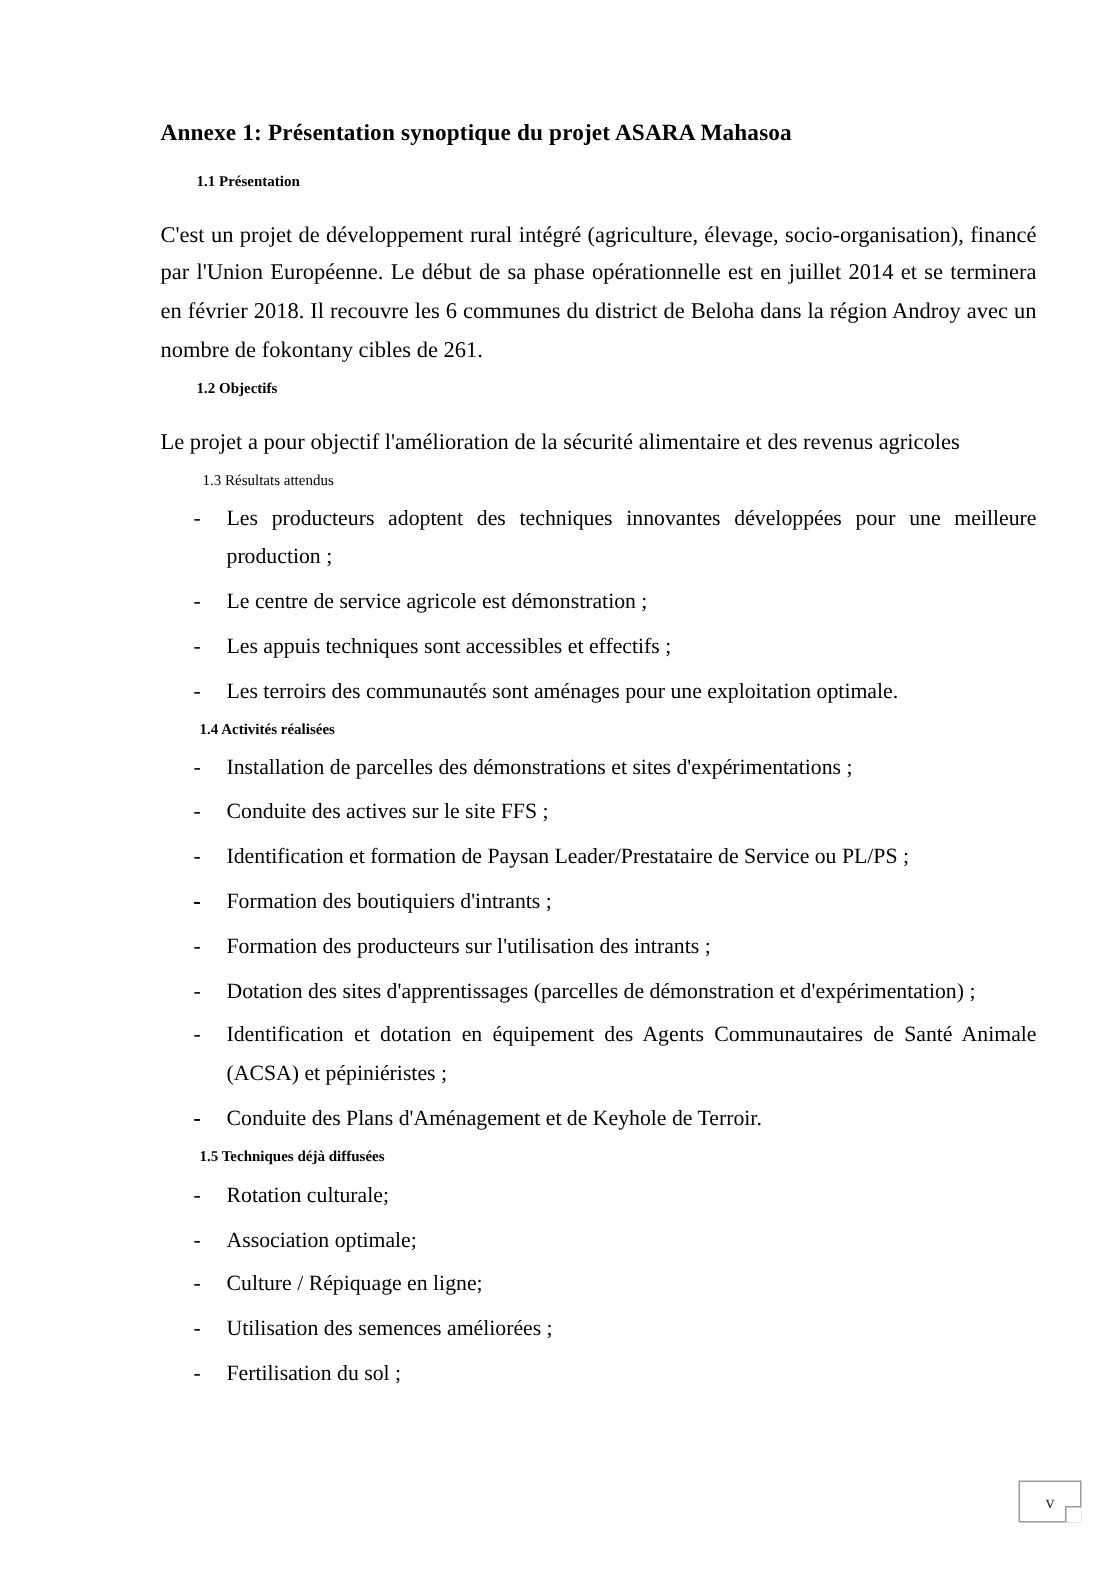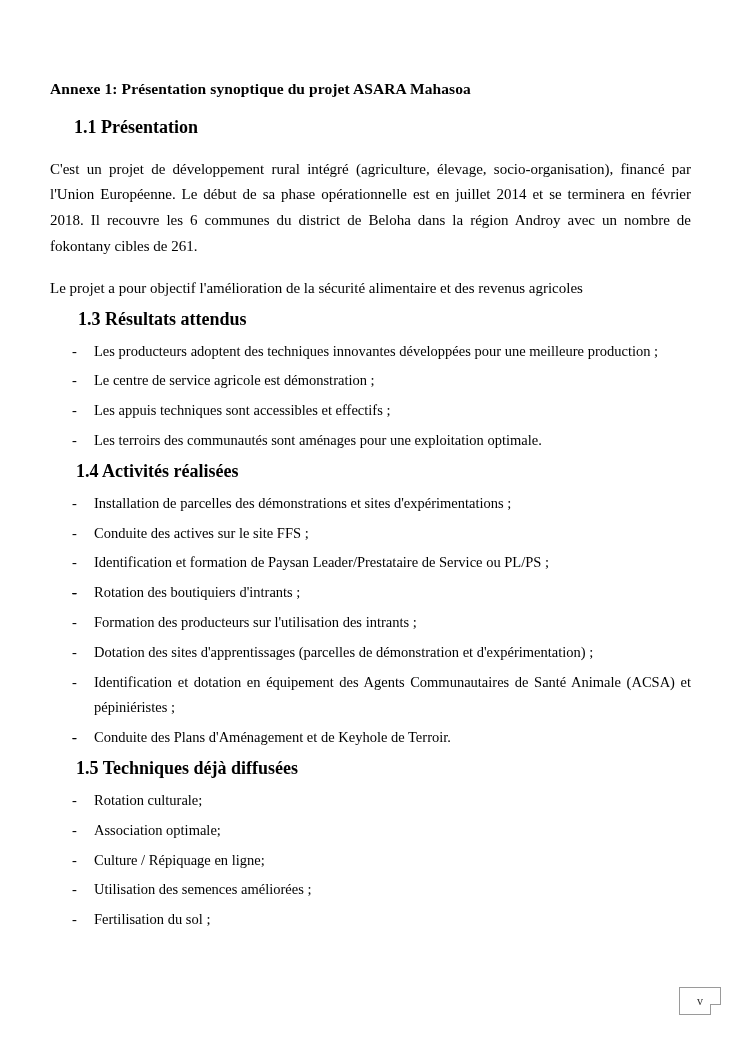--- a/index.html
+++ b/index.html
@@ -13,40 +13,40 @@
     position: relative;
     font-family: "Liberation Serif", serif;
     color: #000000;
   }
   .page {
     position: absolute;
     top: 0; left: 0;
     width: 745px;
     height: 1053px;
     box-sizing: border-box;
-    padding: 78px 54px 30px 50px;
+    padding: 78px 54px 30px 107px;
   }
   .doc-title {
     font-size: 15.5px;
     font-weight: bold;
     line-height: 1.4;
     margin: 0 0 14px 0;
     letter-spacing: 0.1px;
   }
   .section-heading {
-    font-size: 18px;
+    font-size: 10px;
     font-weight: bold;
     margin: 0 0 6px 0;
     padding-left: 24px;
     line-height: 1.5;
   }
   .section-heading.indent-sm { padding-left: 24px; }
   .section-heading.indent-md { padding-left: 26px; }
   .section-heading.light {
-    font-weight: bold;
+    font-weight: normal;
     padding-left: 28px;
   }
   .para {
     font-size: 15px;
     line-height: 1.72;
     text-align: justify;
     margin: 16px 0 4px 0;
     text-justify: inter-word;
   }
   ul.dash-list {
@@ -98,38 +98,39 @@
 </head>
 <body>
 
 <div class="page">
 
   <h1 class="doc-title">Annexe 1: Présentation synoptique du projet ASARA Mahasoa</h1>
 
   <h2 class="section-heading indent-sm">1.1 Présentation</h2>
   <p class="para">C'est un projet de développement rural intégré (agriculture, élevage, socio-organisation), financé par l'Union Européenne. Le début de sa phase opérationnelle est en juillet 2014 et se terminera en février 2018. Il recouvre les 6 communes du district de Beloha dans la région Androy avec un nombre de fokontany cibles de 261.</p>
 
+  <h2 class="section-heading indent-sm">1.2  Objectifs</h2>
   <p class="para">Le projet a pour objectif  l'amélioration de la sécurité alimentaire et des revenus agricoles</p>
 
   <h2 class="section-heading light">1.3  Résultats attendus</h2>
   <ul class="dash-list">
     <li><span class="dash">-</span><span>Les producteurs adoptent des techniques innovantes développées pour une meilleure production ;</span></li>
     <li><span class="dash">-</span><span>Le centre de service agricole est démonstration ;</span></li>
     <li><span class="dash">-</span><span>Les appuis techniques sont accessibles et effectifs ;</span></li>
     <li><span class="dash">-</span><span>Les terroirs des communautés sont aménages pour une exploitation optimale.</span></li>
   </ul>
 
   <h2 class="section-heading indent-md">1.4  Activités réalisées</h2>
   <ul class="dash-list">
     <li><span class="dash">-</span><span>Installation de parcelles des démonstrations  et sites d'expérimentations ;</span></li>
     <li><span class="dash">-</span><span>Conduite des actives sur le site FFS ;</span></li>
     <li><span class="dash">-</span><span>Identification et formation de Paysan Leader/Prestataire de Service ou PL/PS ;</span></li>
     <li><span class="dash">-</span></li>
     <li><span class="dash">-</span></li>
-    <li><span class="dash">-</span><span>Rotation des boutiquiers d'intrants ;</span></li>
+    <li><span class="dash">-</span><span>Formation des boutiquiers d'intrants ;</span></li>
     <li><span class="dash">-</span><span>Formation des producteurs sur l'utilisation des intrants ;</span></li>
     <li><span class="dash">-</span><span>Dotation des sites d'apprentissages (parcelles de démonstration et d'expérimentation) ;</span></li>
     <li class="justify-block"><span class="dash">-</span><span>Identification et dotation en équipement des Agents Communautaires de Santé Animale (ACSA) et pépiniéristes ;</span></li>
     <li><span class="dash">-</span></li>
     <li><span class="dash">-</span><span>Conduite des Plans d'Aménagement et de Keyhole de Terroir.</span></li>
   </ul>
 
   <h2 class="section-heading indent-md">1.5  Techniques déjà diffusées</h2>
   <ul class="dash-list">
     <li><span class="dash">-</span><span>Rotation culturale;</span></li>

